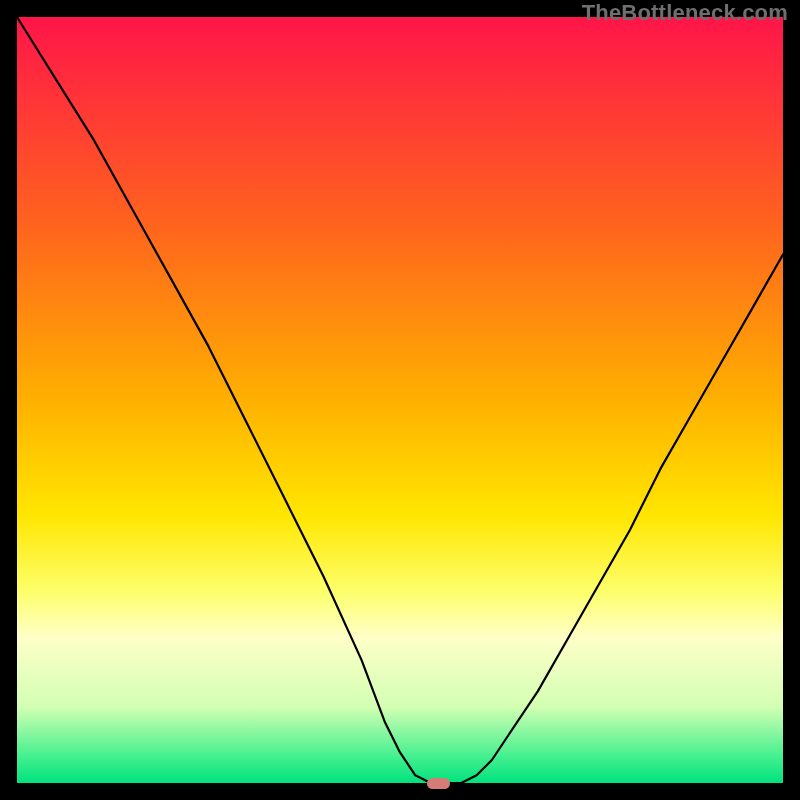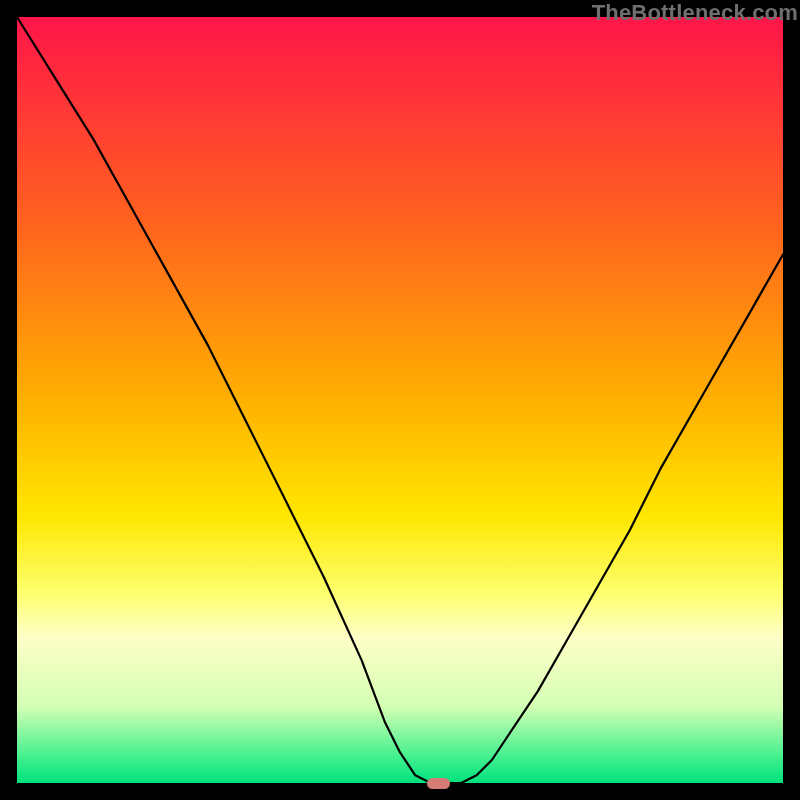--- a/index.html
+++ b/index.html
@@ -46,21 +46,21 @@
   }
   .marker {
     position: absolute;
     height: 11px;
     border-radius: 6px;
     background: #d67c76;
   }
   .watermark {
     position: absolute;
     top: 0;
-    right: 2px;
+    right: 12px;
     font: 600 22px Arial, Helvetica, sans-serif;
     color: #6f6f6f;
     letter-spacing: 0.2px;
   }
 </style>
 </head>
 <body>
 
 <div class="stage">
   <div class="plot-area">

